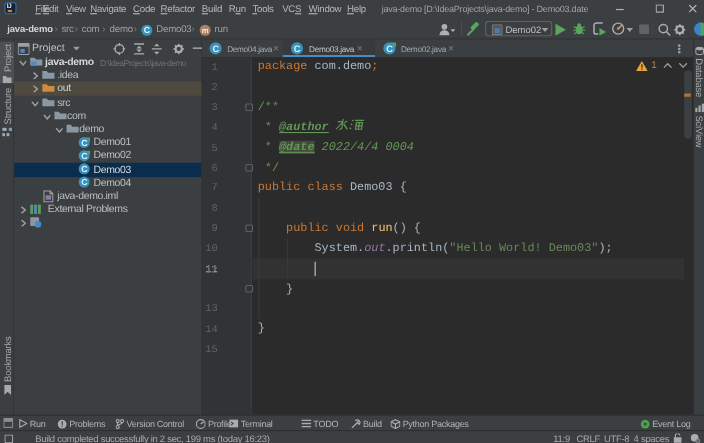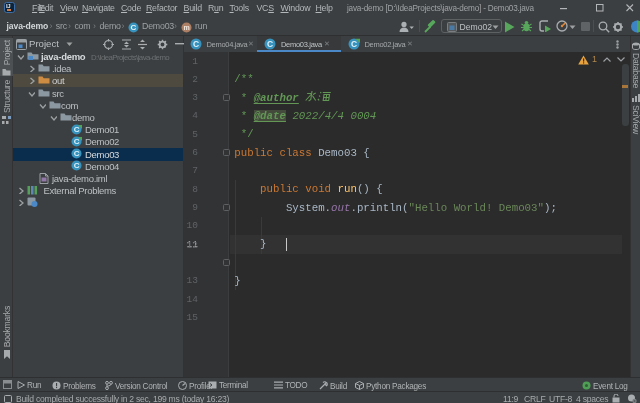--- a/index.html
+++ b/index.html
@@ -80,21 +80,21 @@
   <span class="menu" style="left:60px"><u>V</u>iew</span>
   <span class="menu" style="left:82px"><u>N</u>avigate</span>
   <span class="menu" style="left:121px"><u>C</u>ode</span>
   <span class="menu" style="left:146px"><u>R</u>efactor</span>
   <span class="menu" style="left:183.5px"><u>B</u>uild</span>
   <span class="menu" style="left:208px">R<u>u</u>n</span>
   <span class="menu" style="left:229.5px"><u>T</u>ools</span>
   <span class="menu" style="left:256.5px">VC<u>S</u></span>
   <span class="menu" style="left:280.5px"><u>W</u>indow</span>
   <span class="menu" style="left:315.5px"><u>H</u>elp</span>
-  <span id="wtitle">java-demo [D:\IdeaProjects\java-demo] - Demo03.java</span>
+  <span id="wtitle">java-demo [D:\IdeaProjects\java-demo] - Demo03.date</span>
   <svg class="abs" style="left:559.5px;top:7.5px" width="8" height="2">
       <rect width="7" height="1.2" fill="#b3b6b8"></rect>
     </svg>
   <svg class="abs" style="left:595.5px;top:4px" width="8" height="8">
       <rect x="0.5" y="0.5" width="6.5" height="6.5" fill="none" stroke="#b3b6b8"></rect>
     </svg>
   <svg class="abs" style="left:625.5px;top:4px" width="8" height="8">
       <path d="M0.5 0.5L7 7M7 0.5L0.5 7" stroke="#b3b6b8" stroke-width="1.1"></path>
     </svg>
 </div>
@@ -406,21 +406,21 @@
       <div class="lnum" style="top:223.45999999999998px;color:#606366">13</div>
       <div class="lnum" style="top:241.78999999999996px;color:#606366">14</div>
       <div class="lnum" style="top:260.12px;color:#606366">15</div>
       <div class="fold" style="top:41.66px"></div>
       <div class="fold" style="top:96.64999999999999px"></div>
       <div class="fold" style="top:151.64px"></div>
       <div class="fold" style="top:206.63px"></div>
     </div>
   <div class="iguide" style="left:51px;top:128px;height:110px"></div>
   <div class="iguide" style="left:76.7px;top:165px;height:37px"></div>
-  <div id="code"><div class="cl"></div><div class="cl"><span class="cmt">/**</span></div><div class="cl"><span class="cmt"> * <span class="tag">@author</span> <svg width="26" height="11" style="display:inline-block;vertical-align:-1.5px" viewBox="0 0 26 11">
+  <div id="code"><div class="cl"><span class="kw">package</span> com.demo<span class="kw">;</span></div><div class="cl"></div><div class="cl"><span class="cmt">/**</span></div><div class="cl"><span class="cmt"> * <span class="tag">@author</span> <svg width="26" height="11" style="display:inline-block;vertical-align:-1.5px" viewBox="0 0 26 11">
             <g stroke="#629755" fill="none" stroke-width="1.1" transform="skewX(-8)">
               <path d="M7 0v8.5l-2 1.5"></path>
               <path d="M2.5 2.5h4M6.5 3.5L2 9.5"></path>
               <path d="M8.5 3.5L11 2M8 4.5l4 5"></path>
               <g transform="translate(14,0)">
                 <path d="M1.5 1l1 1.2M0.8 4.5l1 1.2M0 8l1.5 1.3"></path>
                 <path d="M4 1.5h8M5.5 3.5h5.5v6h-5.5zM8.2 3.5v6M5.5 6.5h5.5"></path>
               </g>
             </g>
           </svg></span></div><div class="cl"><span class="cmt"> * <span class="tag" style="background:#444b3c">@date</span> <i>2022/4/4 0004</i></span></div><div class="cl"><span class="cmt"> */</span></div><div class="cl"><span class="kw">public class</span> Demo03 {</div><div class="cl"></div><div class="cl">    <span class="kw">public void</span> <span class="mth">run</span>() {</div><div class="cl">        System.<span class="fld">out</span>.println(<span class="str">"Hello World! Demo03"</span>);</div><div class="cl"></div><div class="cl">    }</div><div class="cl"></div><div class="cl">}</div><div class="cl"></div></div>
@@ -501,21 +501,21 @@
     <span class="bitem" style="left:582px"><svg width="9" height="9" style="display:inline-block;vertical-align:-1.5px">
         <circle cx="4.5" cy="4.5" r="4" fill="#4f9e55"></circle>
         <circle cx="4.5" cy="4.5" r="1.5" fill="#2f5e33"></circle>
       </svg> Event Log</span>
   </div>
 
 <div id="statusbar">
     <svg class="abs" style="left:4px;top:2.5px" width="8" height="8">
       <rect x="0.5" y="0.5" width="7" height="7" rx="1" fill="none" stroke="#a9adb0"></rect>
     </svg>
-    <span class="sitem" style="left:16px">Build completed successfully in 2 sec, 199 ms (today 16:23)</span>
+    <span class="sitem" style="left:32px">Build completed successfully in 2 sec, 199 ms (today 16:23)</span>
     <span class="sitem" style="left:503px">11:9</span>
     <span class="sitem" style="left:524px">CRLF</span>
     <span class="sitem" style="left:549px">UTF-8</span>
     <span class="sitem" style="left:576px">4 spaces</span>
     <svg class="abs" style="left:612px;top:2px" width="8" height="9">
       <rect x="0.5" y="3.5" width="7" height="5" fill="#a9adb0"></rect>
       <path d="M2 3.5V2a2 2 0 014 0" fill="none" stroke="#a9adb0"></path>
     </svg>
     <svg class="abs" style="left:627px;top:2px" width="10" height="10">
       <circle cx="4.5" cy="4" r="3.5" fill="#a9adb0"></circle>

